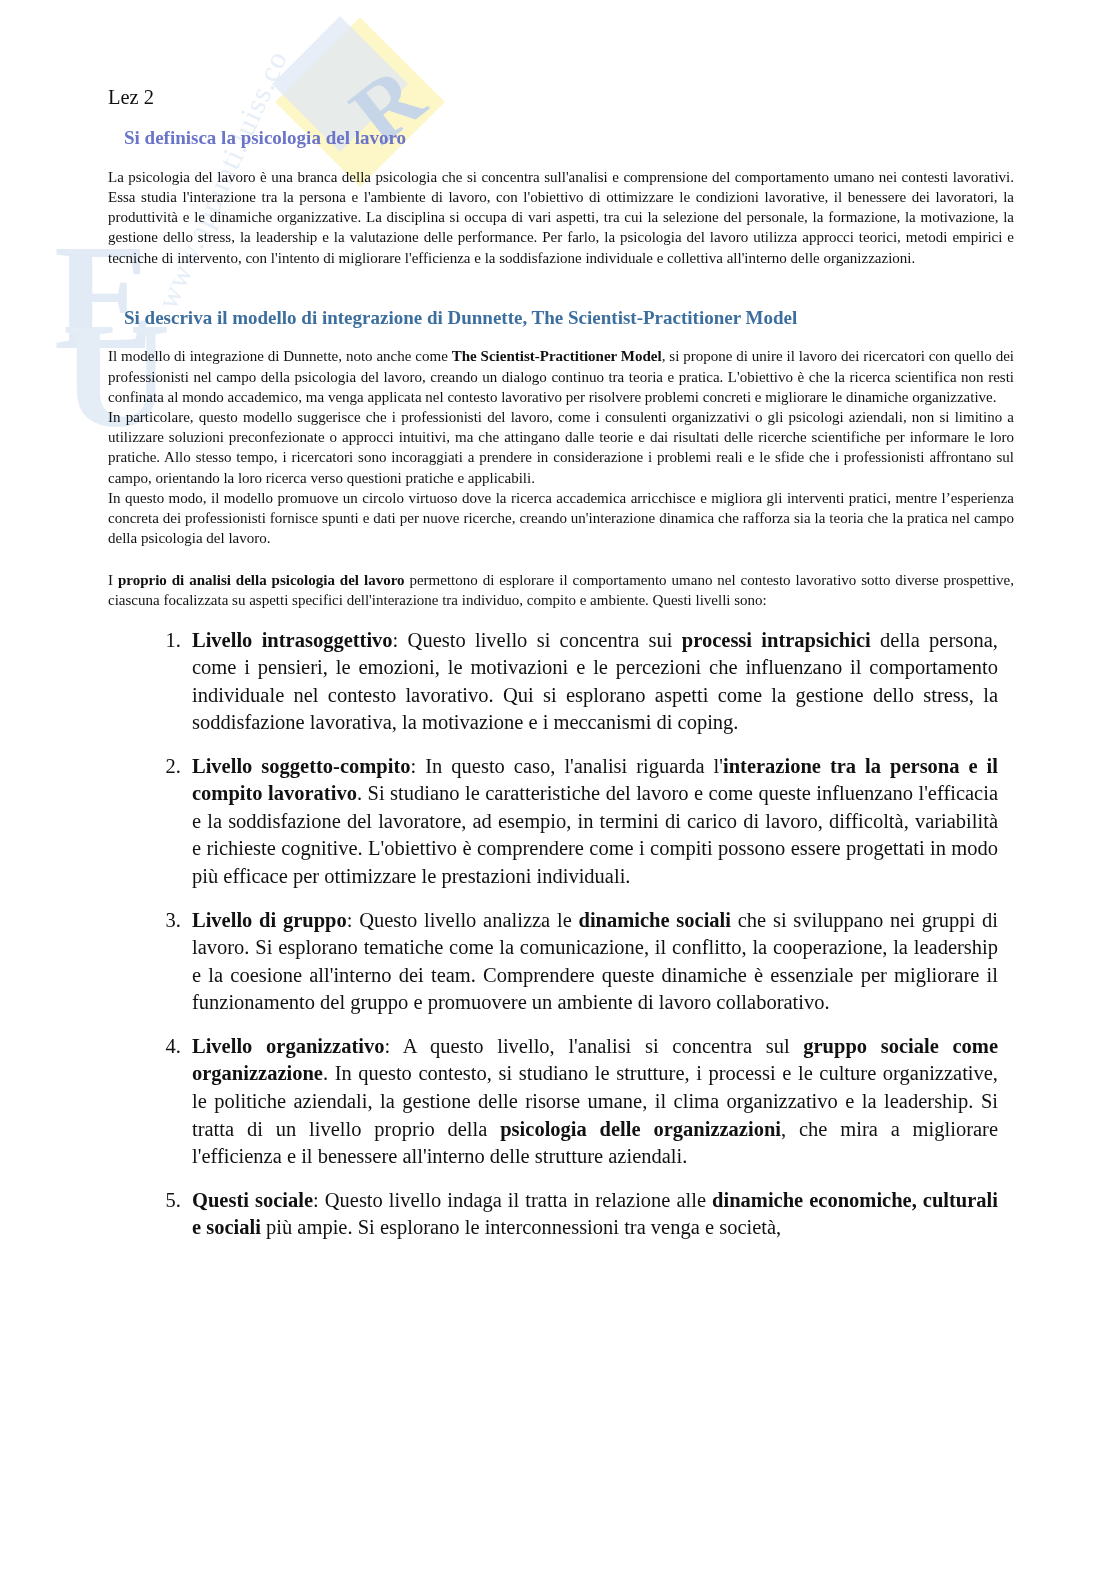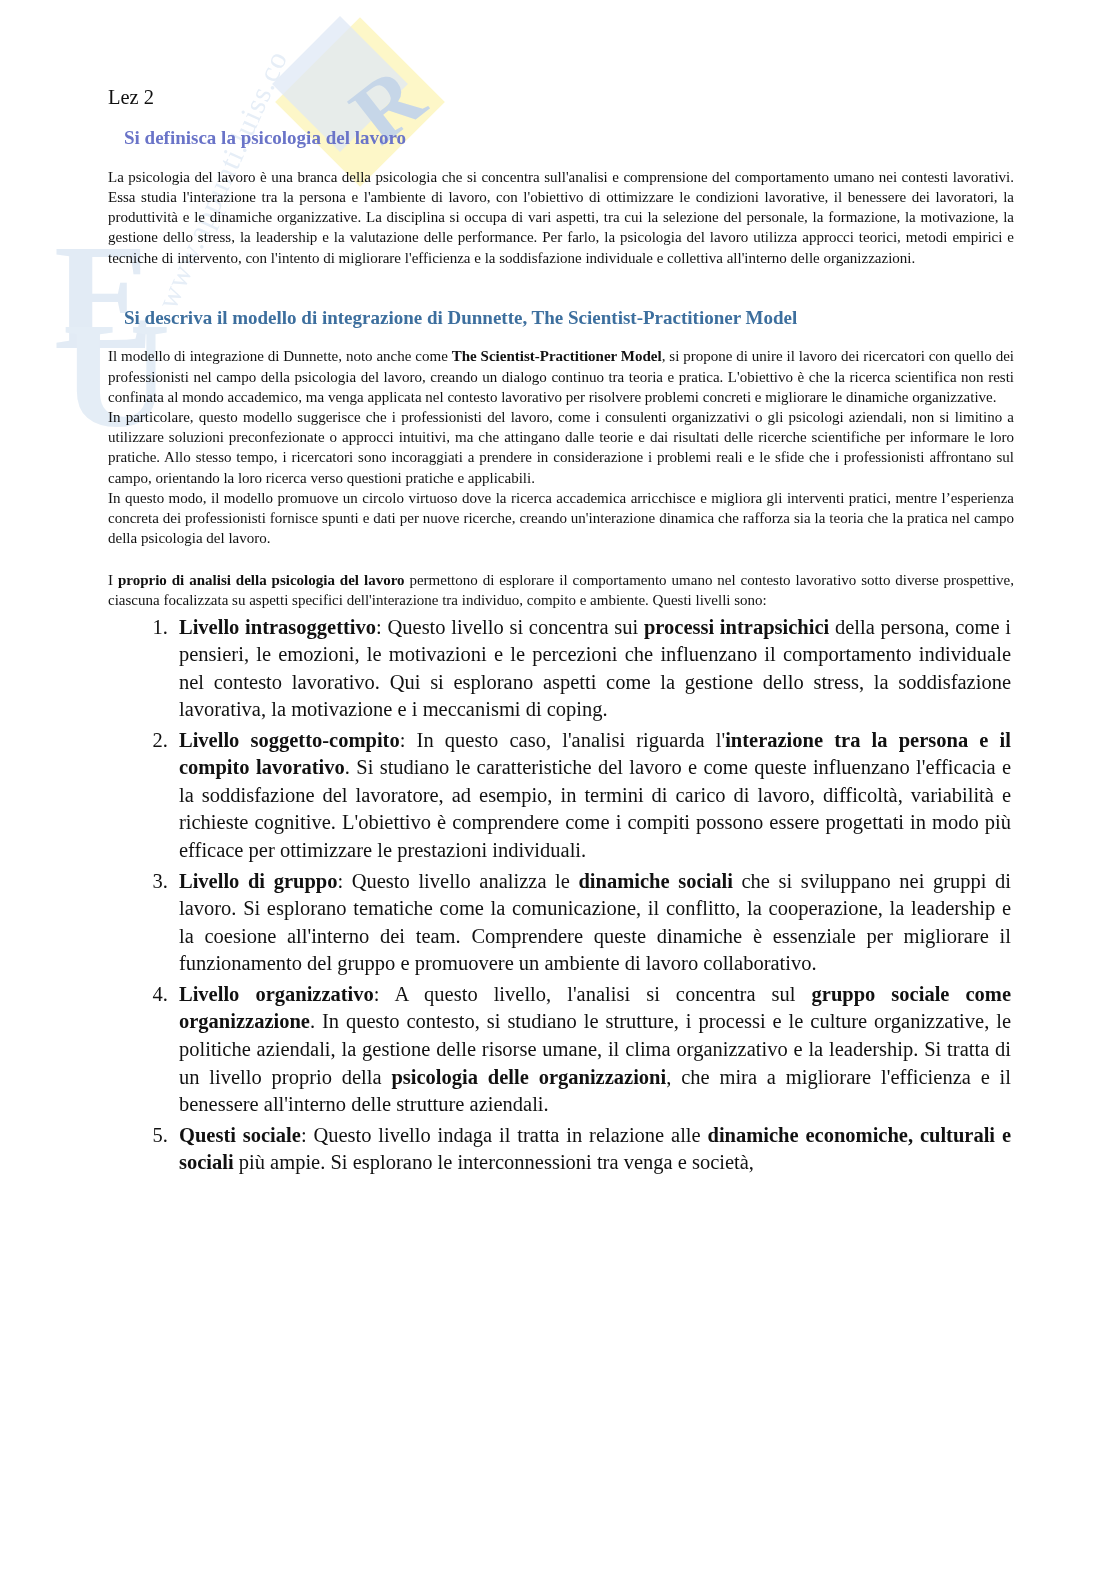--- a/index.html
+++ b/index.html
@@ -103,21 +103,21 @@
 
   ol.levels-list {
     margin: 0;
     padding: 0 0 0 62px;
     font-size: 20.5px;
     color: #111111;
   }
   ol.levels-list > li {
     text-align: justify;
     line-height: 1.345;
-    margin: 3px;
+    margin: 16px;
     padding-left: 6px;
   }
   ol.levels-list > li::marker { font-size: 20.5px; }
   b { font-weight: bold; }
 </style>
 </head>
 <body>
 
 <div id="page">
 

